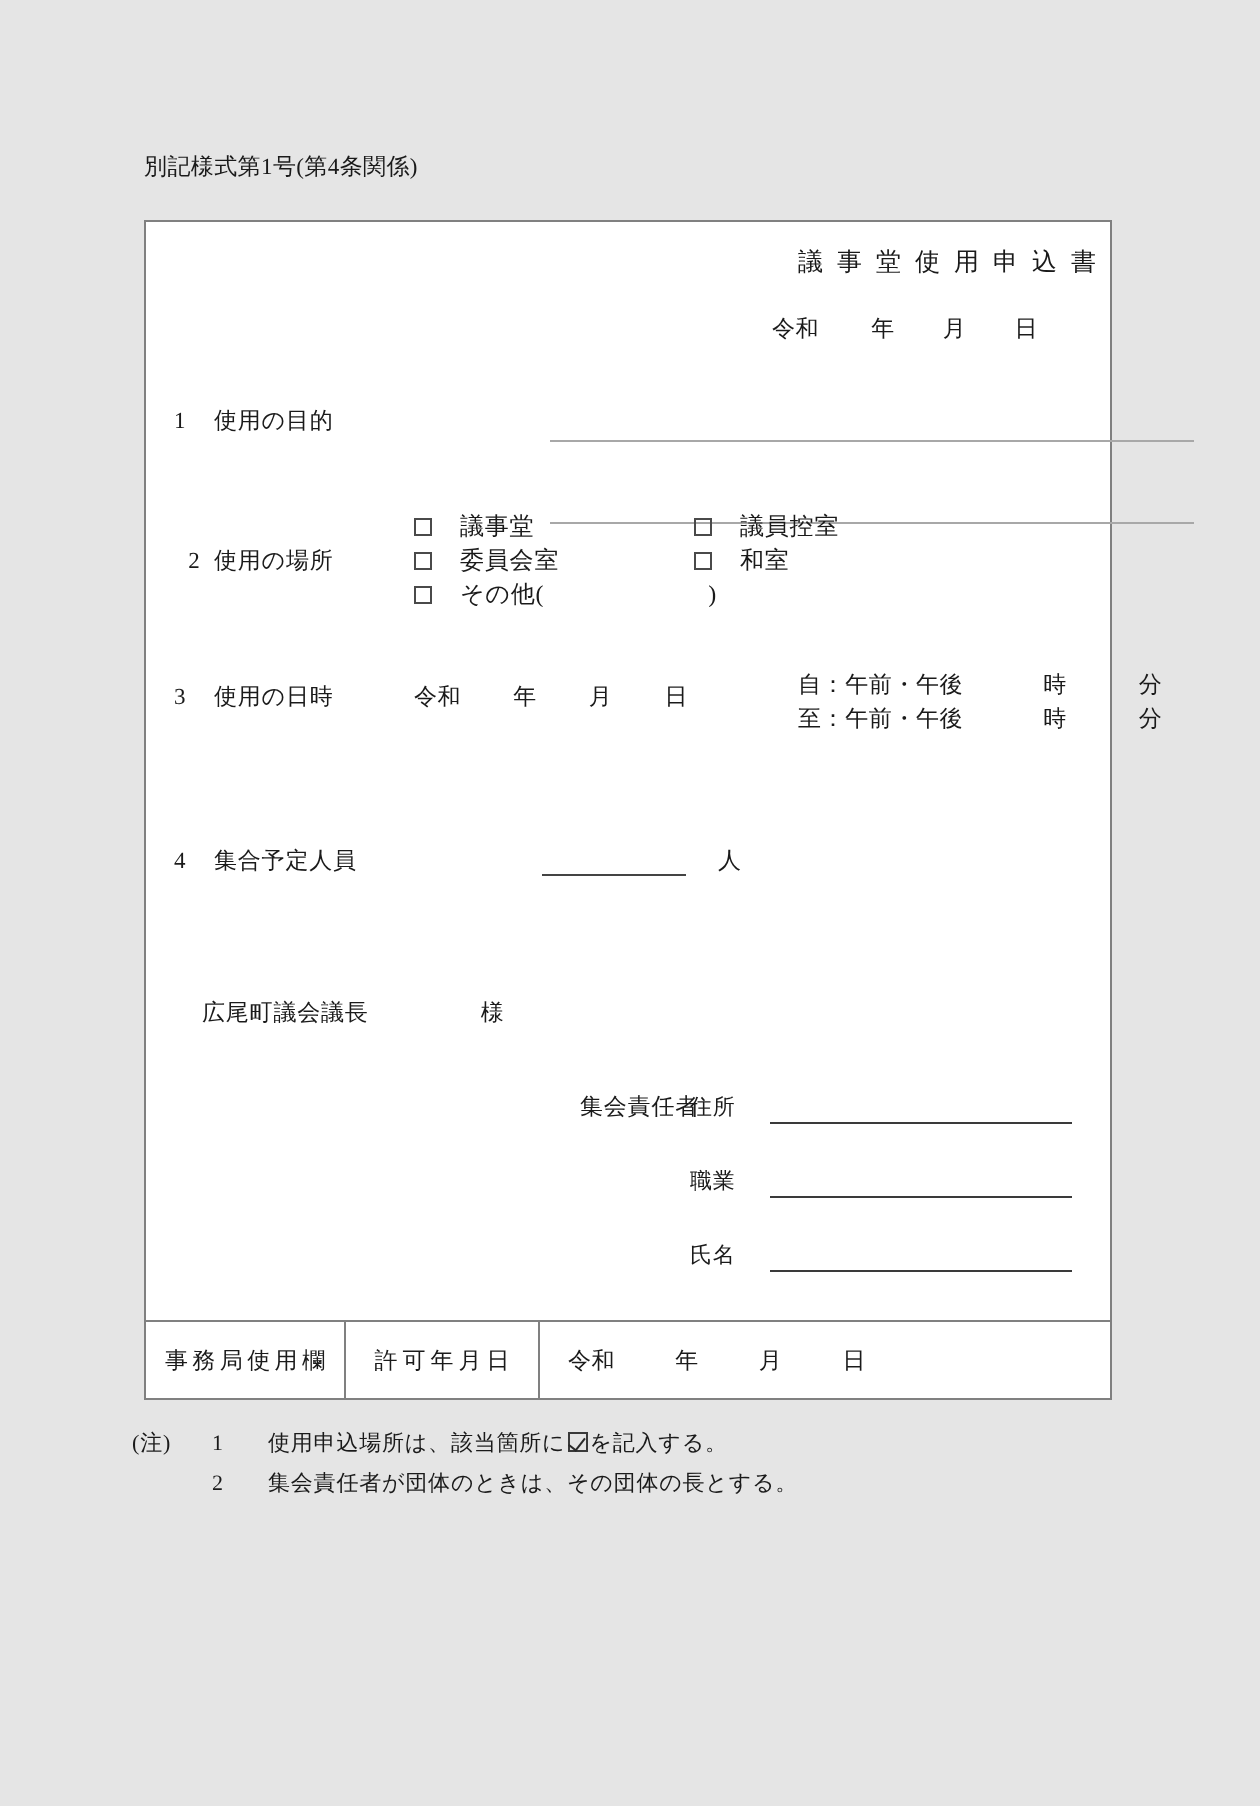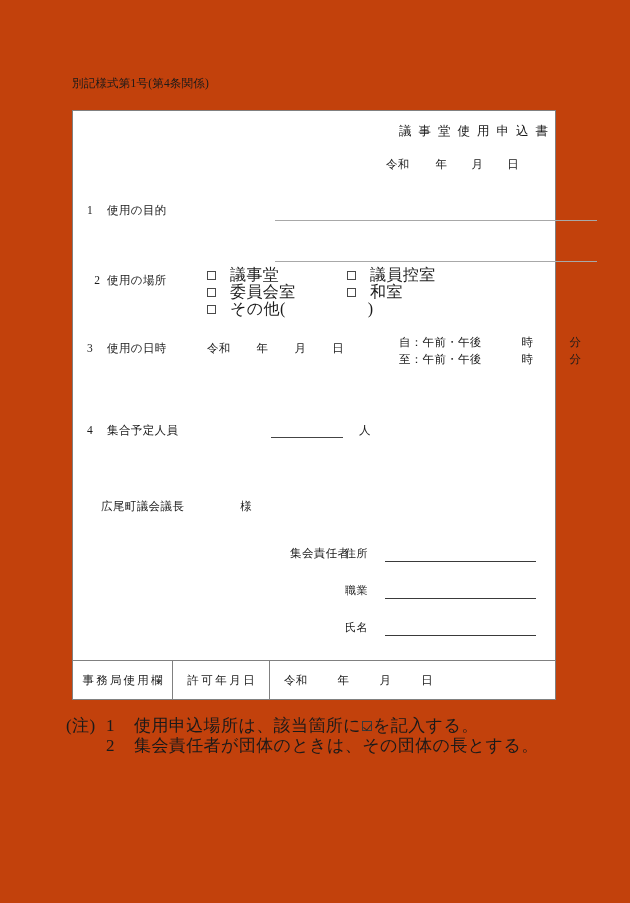--- a/index.html
+++ b/index.html
@@ -12,21 +12,21 @@
     height: 903px;
     position: relative;
     font-family: "Liberation Serif", "DejaVu Serif", serif;
     color: #1a1a1a;
     overflow: hidden;
   }
 
   .page {
     position: absolute;
     inset: 0;
-    background: #c2410c;
+    background: #e5e5e5;
     font-family: Liberation Serif, serif;
   }
 
   
   .form-no {
     position: absolute;
     left: 72px;
     top: 76px;
     font-size: 11.5px;
     letter-spacing: 0.2px;
@@ -95,22 +95,22 @@
     height: 0;
     border-top: 1.6px solid #a8a8a8;
   }
   #purpose-line-1 { left: 202px; top: 109px; width: 322px; }
   #purpose-line-2 { left: 202px; top: 150px; width: 322px; }
 
   
   .place-grid {
     position: absolute;
     left: 134px;
-    top: 154px;
-    font-size: 16px;
+    top: 144px;
+    font-size: 12px;
   }
   .place-line {
     height: 17px;
     white-space: nowrap;
   }
   .chk {
     display: inline-block;
     width: 9px;
     height: 9px;
     border: 1px solid #4a4a4a;
@@ -256,21 +256,21 @@
     letter-spacing: 0.3px;
   }
   #office-cell-date-value .g1 { display: inline-block; width: 30px; }
   #office-cell-date-value .g2 { display: inline-block; width: 30px; }
 
   
   .notes {
     position: absolute;
     left: 66px;
     top: 714px;
-    font-size: 17px;
+    font-size: 11px;
   }
   .note-line {
     height: 20px;
     white-space: nowrap;
     letter-spacing: 0.4px;
   }
   .note-marker { display: inline-block; width: 40px; }
   .note-num { display: inline-block; width: 28px; }
   .note-indent { display: inline-block; width: 40px; }
 

